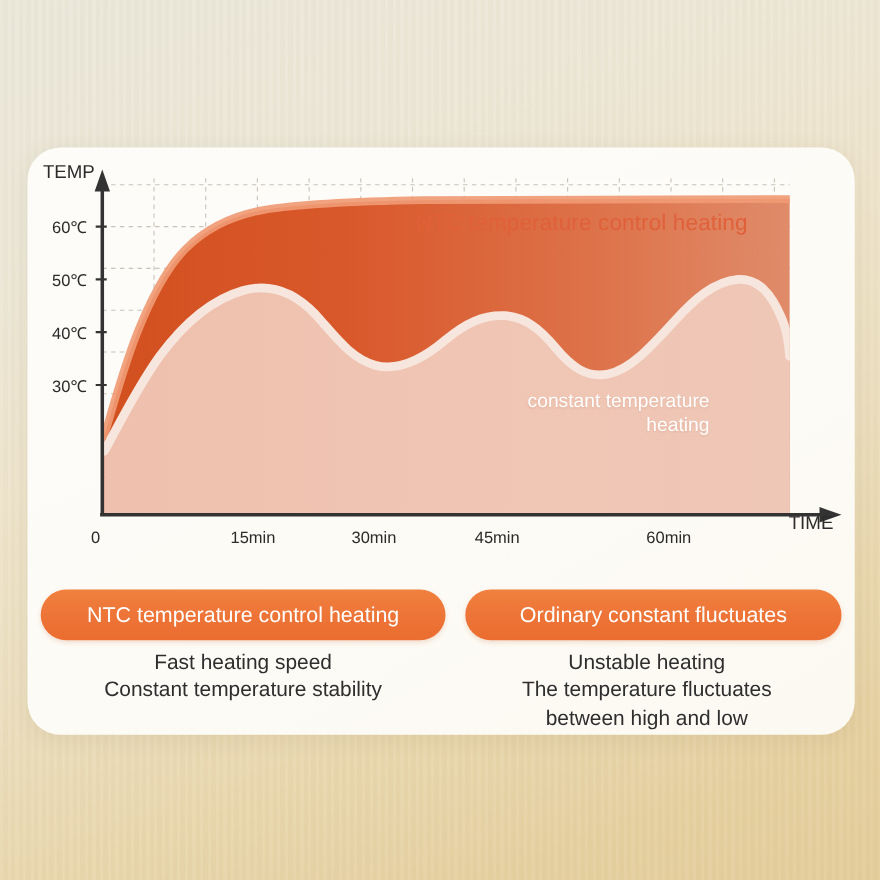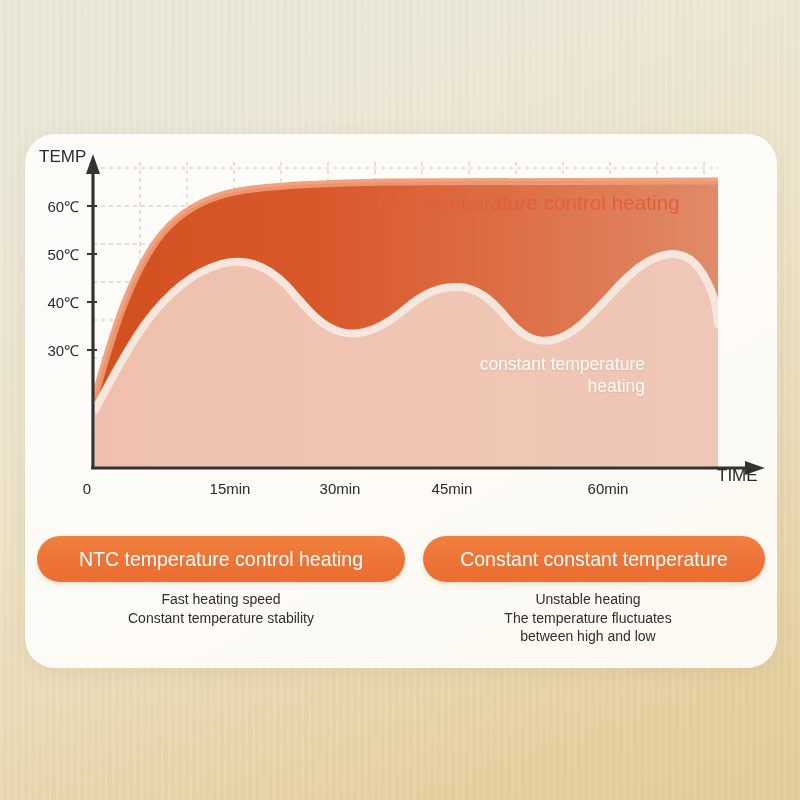--- a/index.html
+++ b/index.html
@@ -112,21 +112,21 @@
   .caption-row {
     position: absolute;
     left: 0;
     top: 456px;
     width: 752px;
   }
   .caption {
     position: absolute;
     top: 0;
     text-align: center;
-    font-size: 14px;
+    font-size: 19px;
     line-height: 1.33;
     color: #2e2e2e;
     white-space: pre-line;
   }
   .caption-left  { left: 12px;  width: 368px; }
   .caption-right { left: 392px; width: 342px; }
 
   
   .ax-name { font-family: "Liberation Sans", sans-serif; font-size: 17px; fill: #2b2b2b; }
   .ax-tick { font-family: "Liberation Sans", sans-serif; font-size: 15px; fill: #2b2b2b; }
@@ -263,21 +263,21 @@
     </svg>
 
     <div class="chart-title">NTC temperature control heating</div>
 
     <div class="inline-note">constant temperature
 heating</div>
   </div>
 
   <div class="pill-row">
     <div class="pill pill-left">NTC temperature control heating</div>
-    <div class="pill pill-right">Constant constant temperature</div>
+    <div class="pill pill-right">Ordinary constant fluctuates</div>
   </div>
 
   <div class="caption-row">
     <div class="caption caption-left">Fast heating speed
 Constant temperature stability</div>
     <div class="caption caption-right">Unstable heating
 The temperature fluctuates
 between high and low</div>
   </div>
 

